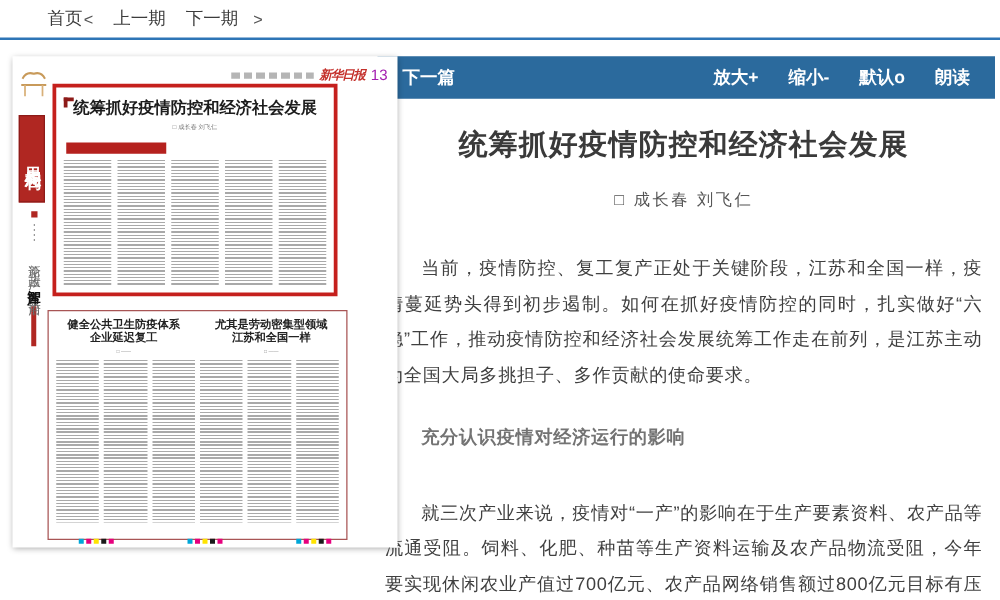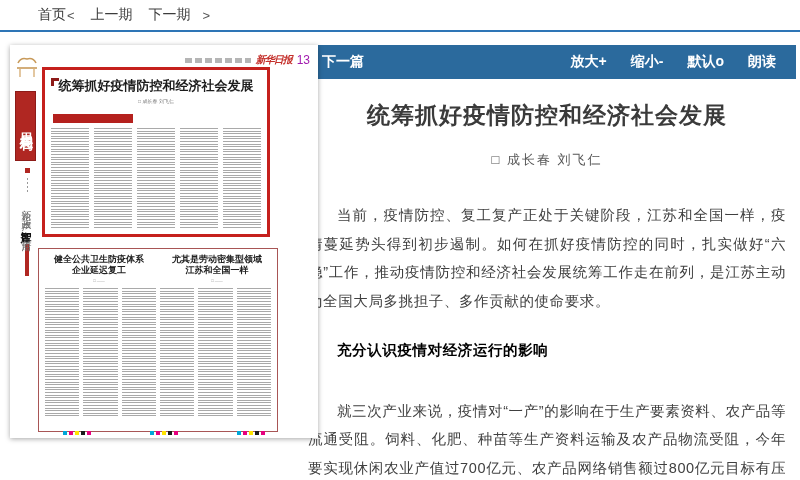--- a/index.html
+++ b/index.html
@@ -80,21 +80,21 @@
   .toolbar span { cursor:pointer;font-weight:bold; }
   .tool-gap { margin-left:24px; }
 
   .article { padding:0 10px 0 6px; }
   .a-title { font-size:23px; font-weight:bold; color:#3a3a3a; text-align:center; margin-top:21px;
     letter-spacing:1px; }
   .a-byline { text-align:center; color:#555; font-size:13px; margin-top:20px; letter-spacing:2px; }
   .a-body { margin-top:22px; font-size:14.5px; color:#404040; line-height:28.5px;
     text-align:justify; letter-spacing:0.6px; }
   .a-body p { text-indent:2em;margin-top:32px; }
-  .a-sub { font-weight:bold; color:#000000; text-indent:2em; margin:21px 0 20px; font-size:14.5px;
+  .a-sub { font-weight:bold; color:#737373; text-indent:2em; margin:21px 0 20px; font-size:14.5px;
     letter-spacing:0.6px; }
 </style>
 </head>
 <body>
 
 <div class="app">
 
   <div class="topbar">
     <span class="tb-home">首页</span>
     <span class="tb-arrow">&lt;</span>

